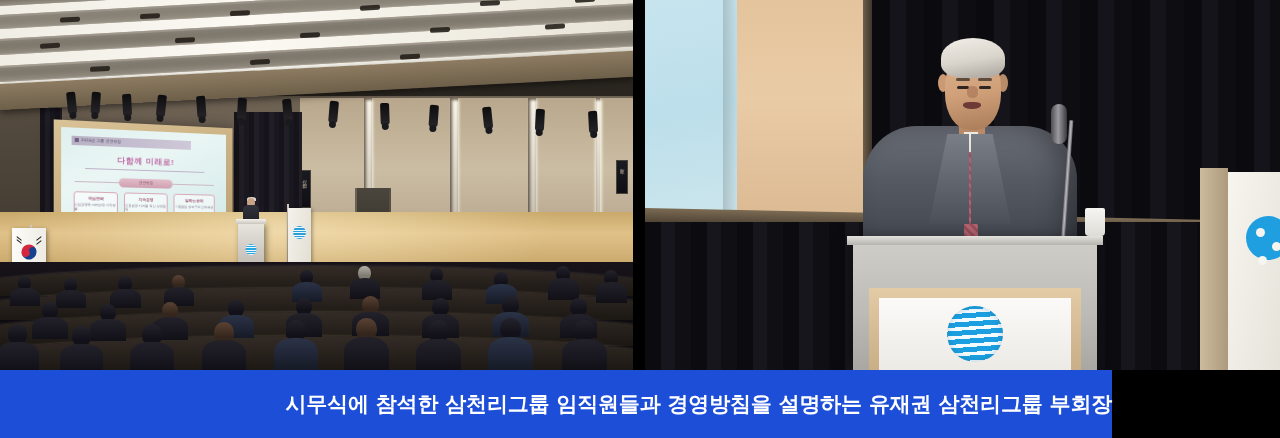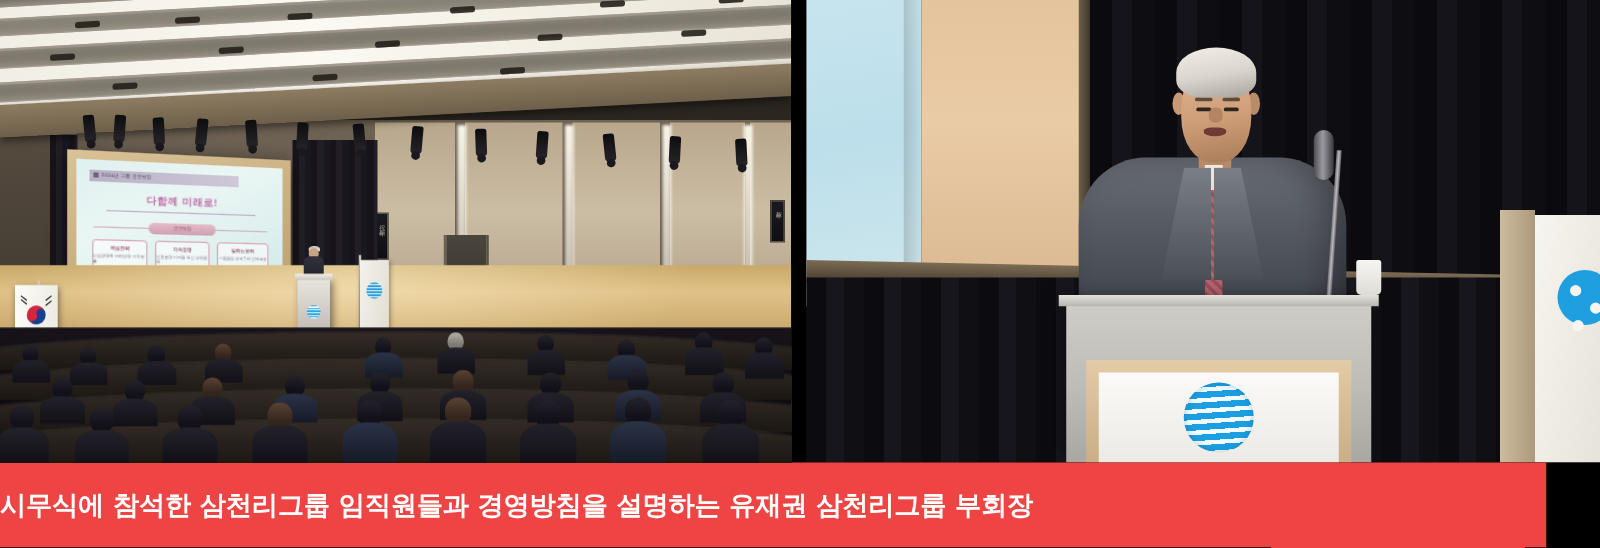--- a/index.html
+++ b/index.html
@@ -458,23 +458,23 @@
     position:absolute; left:18px; top:44px; width:44px; height:44px;
     border-radius:50%;
     background:linear-gradient(180deg,#1f9fe0 50%,#1f9fe0 50%);
   }
   .r-flag-dot{
     position:absolute; border-radius:50%; background:#f7f5ef;
   }
 
   
   .caption-bar{
-    position:absolute; left:0; bottom:0; width:1237px; height:68px;
-    background:#ef4444;
-    display:flex; align-items:center; justify-content:flex-start;
+    position:absolute; left:0; bottom:0; width:1112px; height:68px;
+    background:#1d4ed8;
+    display:flex; align-items:center; justify-content:flex-end;
   }
   .caption-text{
     color:#ffffff;
     font-size:21px;
     font-weight:bold;
     letter-spacing:-.2px;
     white-space:nowrap;
     font-family:"DejaVu Sans","Liberation Sans",sans-serif;
   }
 </style>

